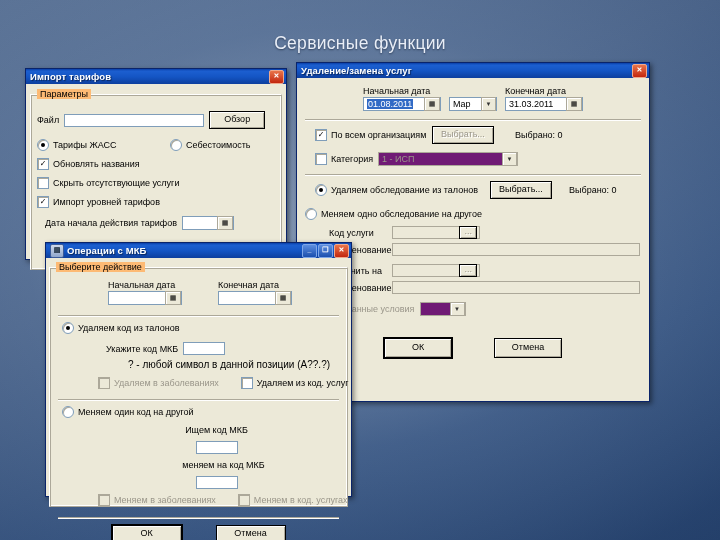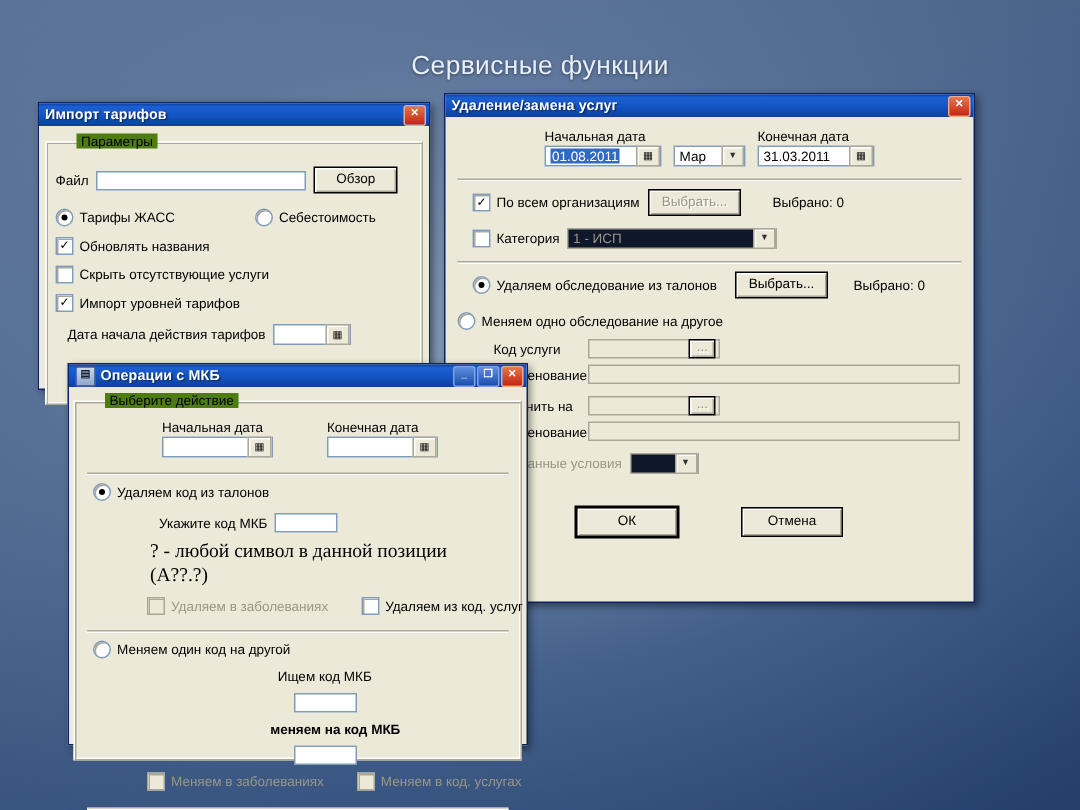--- a/index.html
+++ b/index.html
@@ -53,21 +53,21 @@
   .tb-btn.close{background:linear-gradient(180deg,#e8744a,#c2260f);border-color:#f0a98c;}
   .winbody{padding:4px;}
 
   .group{
     border:1px solid #aca899;border-top-color:#fff;border-left-color:#fff;
     box-shadow:inset 1px 1px 0 #aca899, inset -1px -1px 0 #fff;
     position:relative;margin-top:6px;padding:8px 6px 6px 6px;
     background:#ece9d8;
   }
   .group > .glabel{
-    position:absolute;top:-6px;left:20px;background:#4d7c0f;padding:0 3px;font-size:9px;
+    position:absolute;top:-6px;left:6px;background:#fdba74;padding:0 3px;font-size:9px;
   }
 
   .row{display:flex;align-items:center;gap:5px;margin:4px 0;}
   .lbl{font-size:9px;white-space:nowrap;}
 
   .txt{
     background:#fff;border:1px solid #7f9db9;height:13px;box-sizing:border-box;
     font-size:9px;padding:0 2px;line-height:12px;color:#000;
   }
   .txt.dis{background:#ece9d8;border-color:#aca899;color:#808080;}
@@ -78,21 +78,21 @@
     font-size:9px;text-align:center;height:16px;line-height:14px;
     padding:0 6px;white-space:nowrap;cursor:default;
   }
   .btn.dis{color:#9a968a;text-shadow:1px 1px 0 #fff;}
   .btn.default{border:1px solid #000;box-shadow:inset 1px 1px 0 #fff, inset -1px -1px 0 #aca899, 0 0 0 1px #000;}
 
   .combo{
     background:#fff;border:1px solid #7f9db9;height:14px;box-sizing:border-box;
     display:flex;align-items:center;font-size:9px;padding-left:3px;color:#000;justify-content:space-between;
   }
-  .combo.dis{background:#0f172a;border-color:#aca899;color:#9a968a;}
+  .combo.dis{background:#701a75;border-color:#aca899;color:#9a968a;}
   .combo .arrow{
     margin-left:auto;width:13px;height:12px;background:#ece9d8;
     border:1px solid #aca899;box-shadow:inset 1px 1px 0 #fff;
     display:flex;align-items:center;justify-content:center;font-size:6px;color:#333;
   }
   .dtp{
     background:#fff;border:1px solid #7f9db9;height:14px;box-sizing:border-box;
     display:flex;align-items:center;font-size:9px;padding-left:3px;position:relative;
   }
   .dtp .cal{
@@ -344,21 +344,21 @@
             <span class="circ on"></span>
             <span>Удаляем код из талонов</span>
           </span>
         </div>
 
         <div class="row" style="margin-left:48px;margin-top:8px;">
           <span class="lbl">Укажите код МКБ</span>
           <div class="txt" style="width:42px;"></div>
         </div>
 
-        <div style="margin-left:42px;font-size:13px;margin-top:2px;font-family:Liberation Serif, serif;">
+        <div style="margin-left:70px;font-size:10px;margin-top:2px;">
           <span>? - любой символ в данной позиции (А??.?)</span>
         </div>
 
         <div class="row" style="margin-left:40px;margin-top:7px;gap:22px;">
           <span class="chk dim">
             <span class="box dis"></span>
             <span>Удаляем в заболеваниях</span>
           </span>
           <span class="chk">
             <span class="box"></span>
@@ -371,21 +371,21 @@
         <div class="row" style="margin-left:4px;">
           <span class="rad">
             <span class="circ"></span>
             <span>Меняем один код на другой</span>
           </span>
         </div>
 
         <div class="row" style="margin-left:36px;margin-top:7px;gap:6px;flex-direction:column;">
           <span class="lbl">Ищем код МКБ</span>
           <div class="txt" style="width:42px;"></div>
-          <span class="lbl" style="margin-left:14px;font-weight:bold;">меняем на код МКБ</span>
+          <span class="lbl" style="margin-left:14px;">меняем на код МКБ</span>
           <div class="txt" style="width:42px;"></div>
         </div>
 
         <div class="row" style="margin-left:40px;margin-top:5px;gap:22px;justify-content:space-between;">
           <span class="chk dim">
             <span class="box dis"></span>
             <span>Меняем в заболеваниях</span>
           </span>
           <span class="chk dim">
             <span class="box dis"></span>

